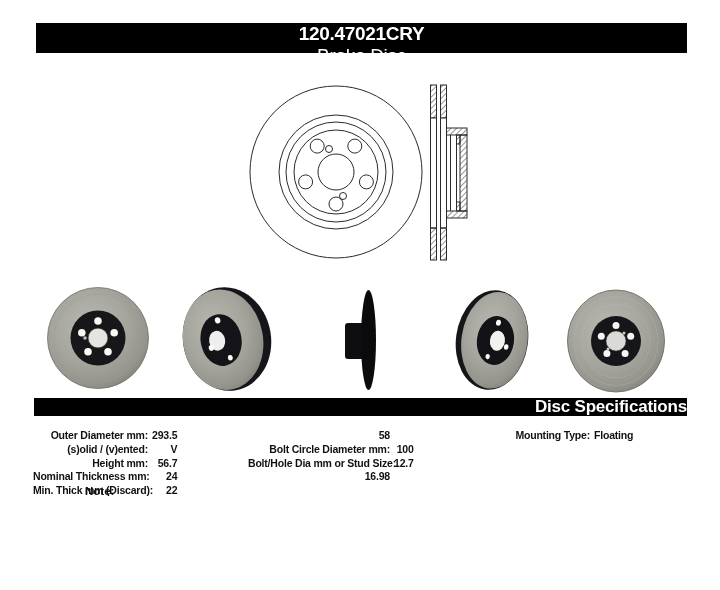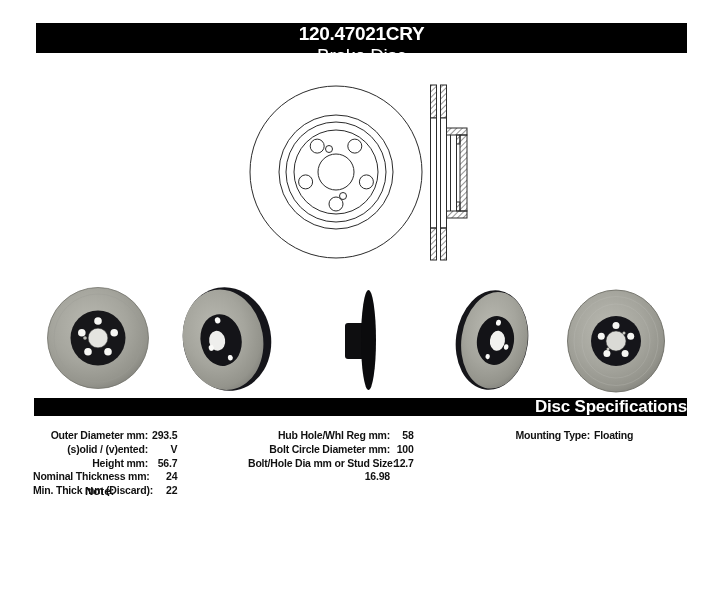--- a/index.html
+++ b/index.html
@@ -175,21 +175,20 @@
       <span class="spec-value">24</span>
     </div>
     <div class="spec-row">
       <span class="spec-label">Min. Thick mm (Discard):</span>
       <span class="spec-value">22</span>
     </div>
   </div>
 
   <div id="spec-col-middle" class="spec-col">
     <div class="spec-row">
-      <span class="spec-label">Hub Hole/Whl Reg mm:</span>
       <span class="spec-value">58</span>
     </div>
     <div class="spec-row">
       <span class="spec-label">Bolt Circle Diameter mm:</span>
       <span class="spec-value">100</span>
     </div>
     <div class="spec-row">
       <span class="spec-label">Bolt/Hole Dia mm or Stud Size:</span>
       <span class="spec-value">12.7</span>
     </div>

